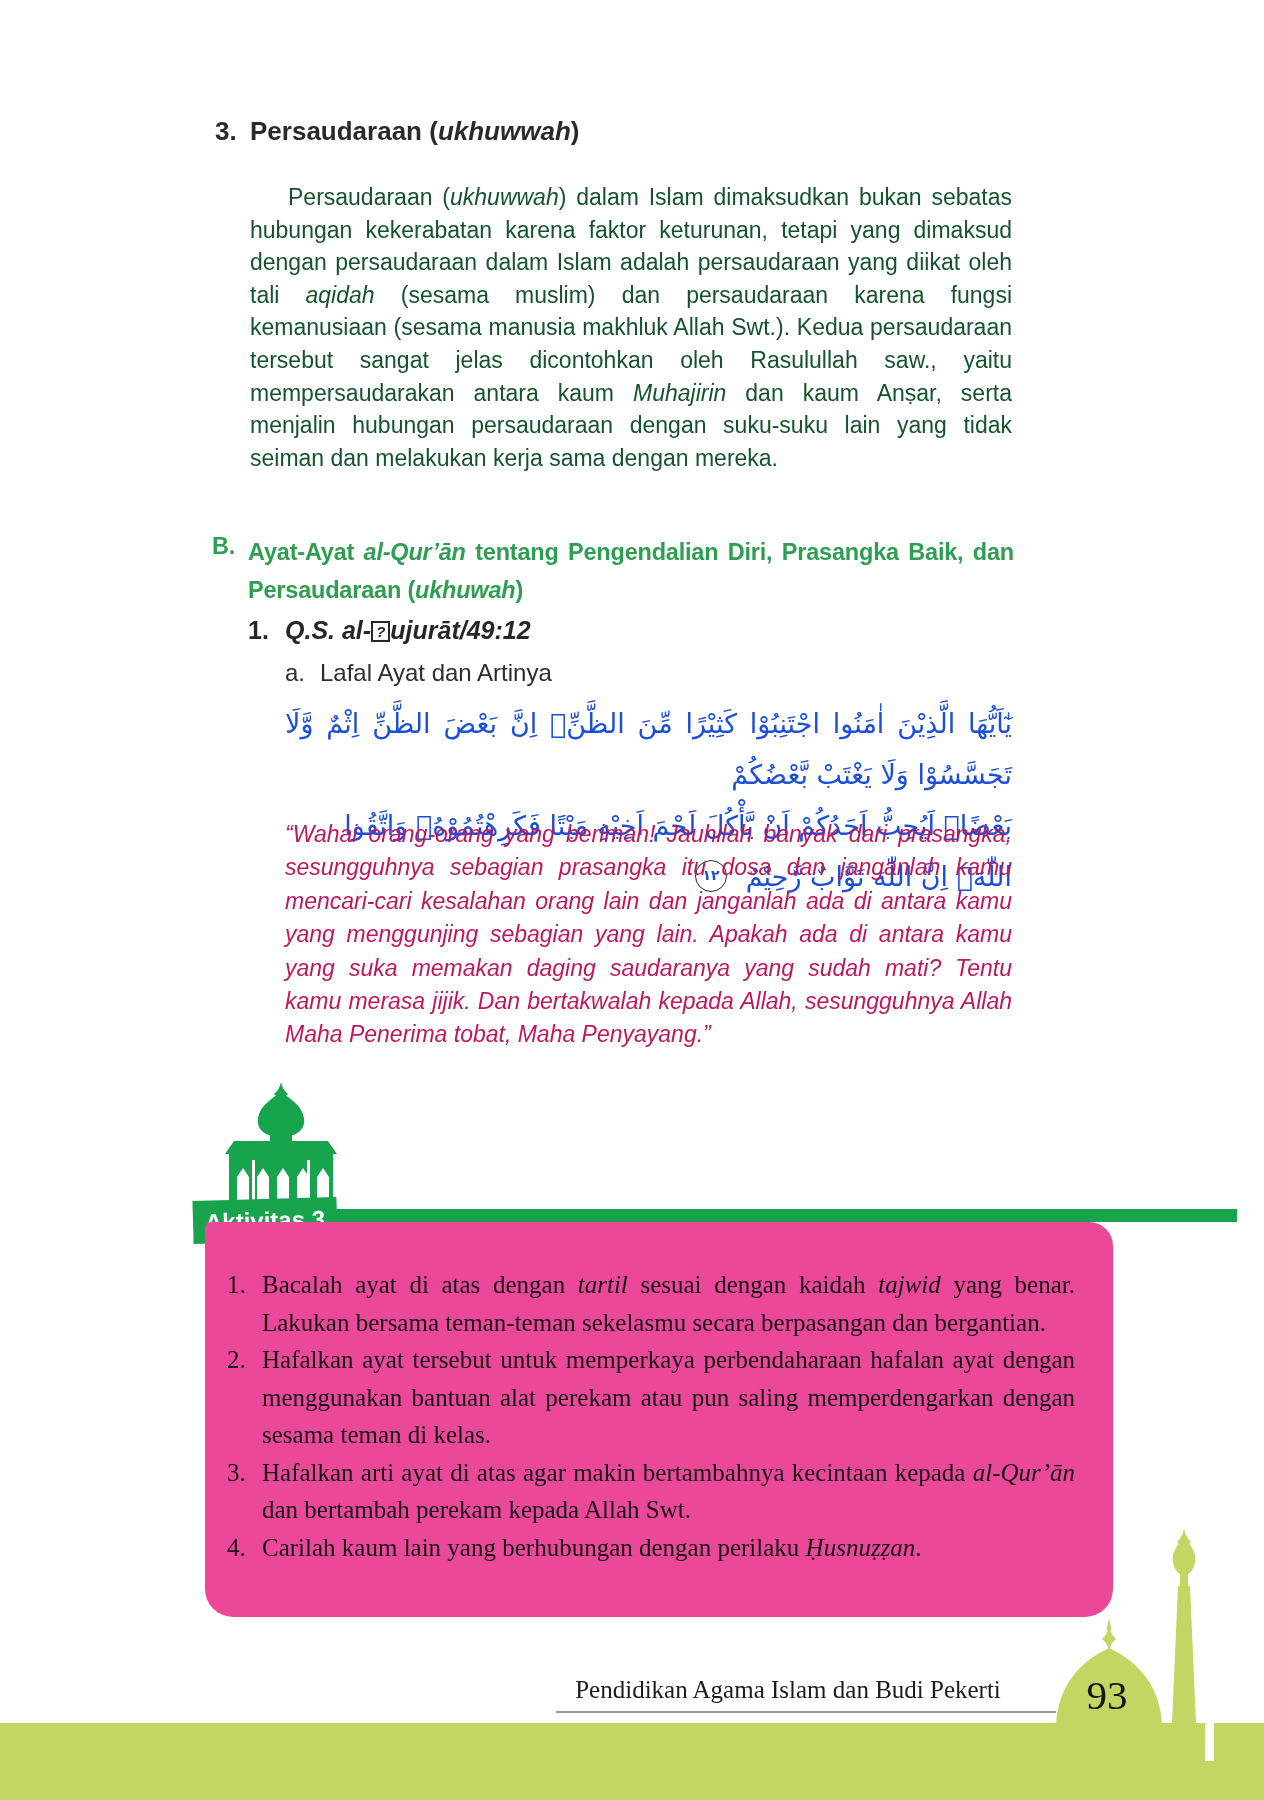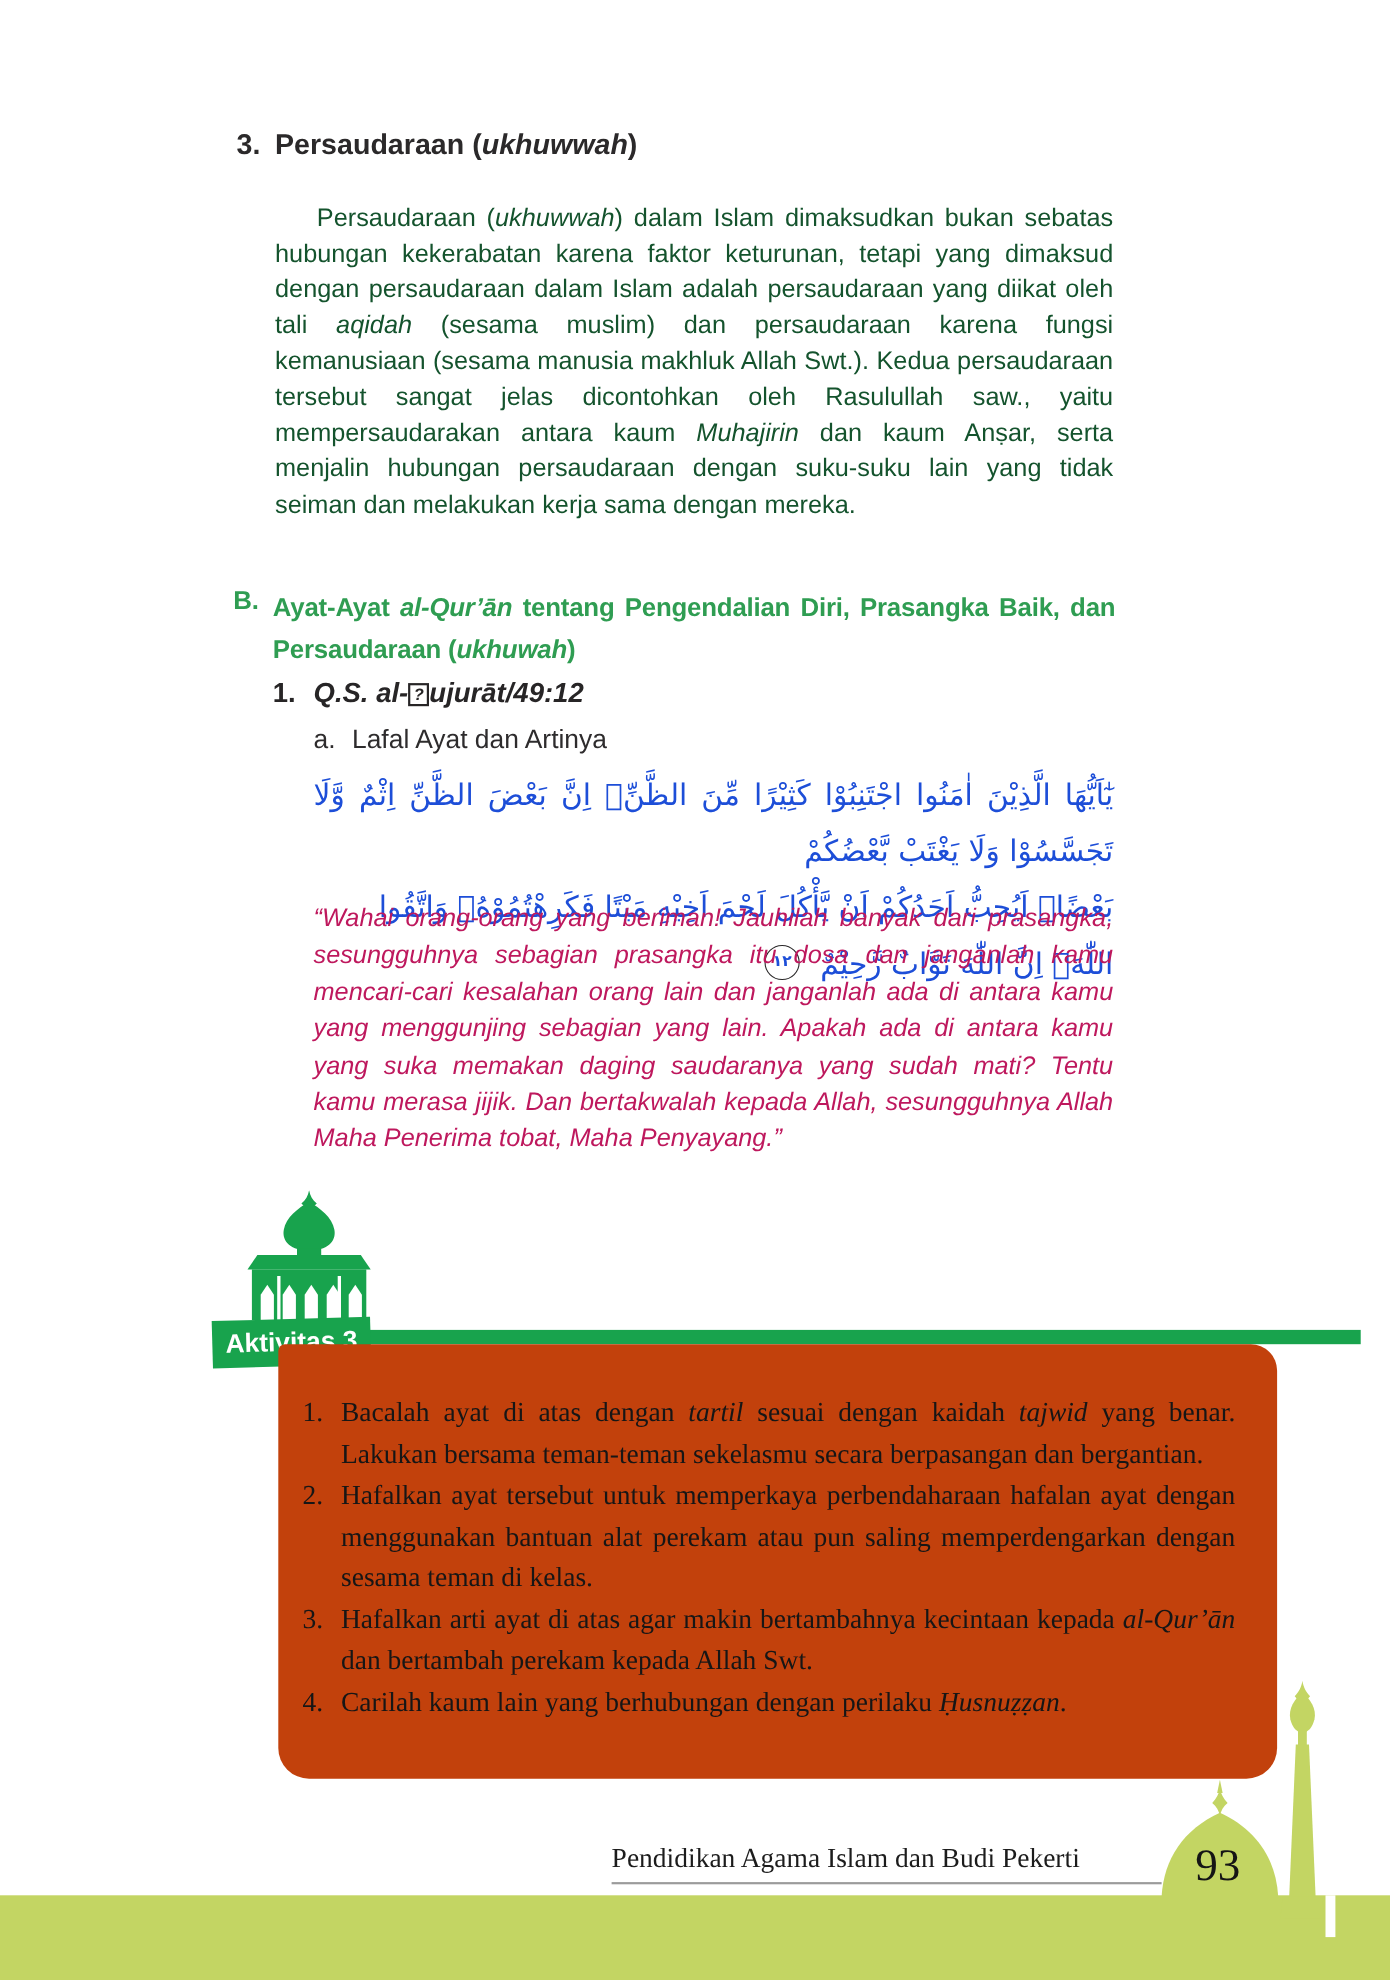--- a/index.html
+++ b/index.html
@@ -33,34 +33,34 @@
 
   
   .transl{left:285px;top:818px;width:727px;font-size:23px;line-height:33.4px;font-style:italic;
           text-align:justify;color:#be185d;}
 
   
   .mosque{left:219px;top:1082px;width:124px;height:118px;}
   .act-bar{left:330px;top:1209px;width:907px;height:13px;background:#18a34d;}
   .act-label{left:193px;top:1199px;width:144px;height:43px;background:#18a34d;transform:rotate(-1.6deg);
              display:flex;align-items:center;justify-content:center;color:#ffffff;font-size:24px;font-weight:bold;}
-  .act-box{left:205px;top:1222px;width:908px;height:395px;background:#c2410c;
-           border-radius:6px 24px 28px 28px;margin-left:48px;}
+  .act-box{left:205px;top:1222px;width:908px;height:395px;background:#ec4899;
+           border-radius:6px 24px 28px 28px;}
   .act-box ol{margin:0;padding:44px 38px 0 20px;list-style:none;counter-reset:item;
       font-family:"Liberation Serif",serif;font-size:25px;line-height:37.5px;color:#161616;}
   .act-box li{counter-increment:item;position:relative;padding-left:37px;text-align:justify;}
   .act-box li::before{content:counter(item) ".";position:absolute;left:2px;top:0;}
 
   
   .tofu{display:inline-block;border:2px solid currentColor;padding:0 3px;font-size:0.6em;
         line-height:1.15;vertical-align:2px;}
 
   
   .footer-rule{left:556px;top:1711px;width:500px;height:2px;background:#9b9b9b;}
-  .footer-title{left:556px;top:1676px;width:464px;text-align:left;font-family:"Liberation Serif",serif;
+  .footer-title{left:556px;top:1676px;width:464px;text-align:center;font-family:"Liberation Serif",serif;
                 font-size:25px;color:#1c1c1c;}
   .footer-bar{left:0;top:1723px;width:1264px;height:77px;background:#c3d563;}
   .footer-notch{left:1205px;top:1723px;width:9px;height:38px;background:#ffffff;}
   .dome{left:1050px;top:1618px;width:118px;height:106px;}
   .minaret{left:1158px;top:1528px;width:52px;height:272px;}
   .page-num{left:1076px;top:1671px;width:62px;text-align:center;font-family:"Liberation Serif",serif;
             font-size:41px;color:#151515;}
 </style>
 </head>
 <body>

